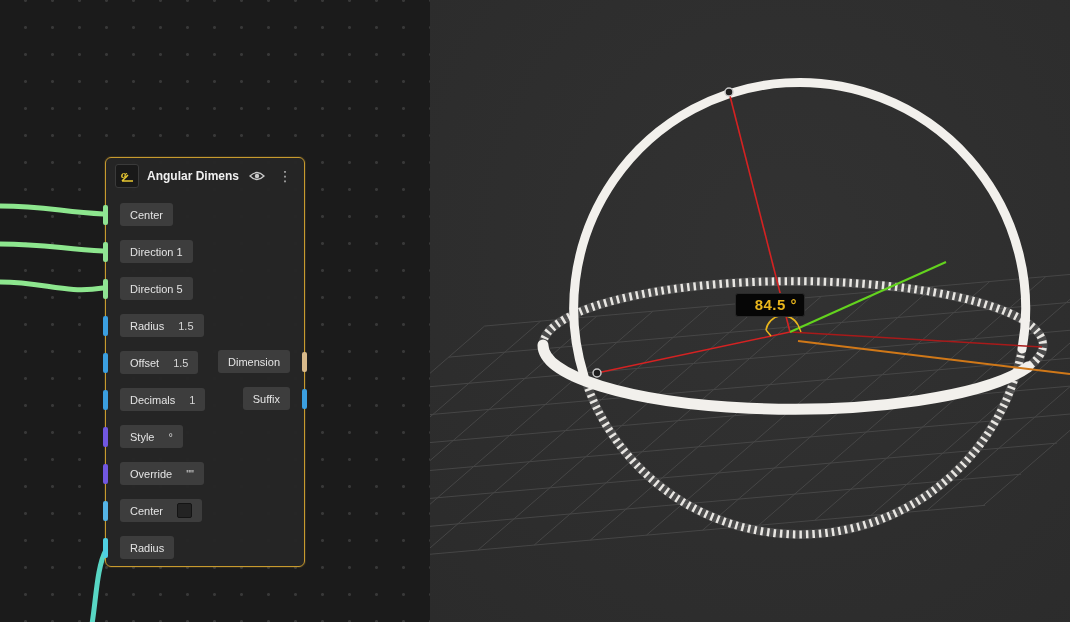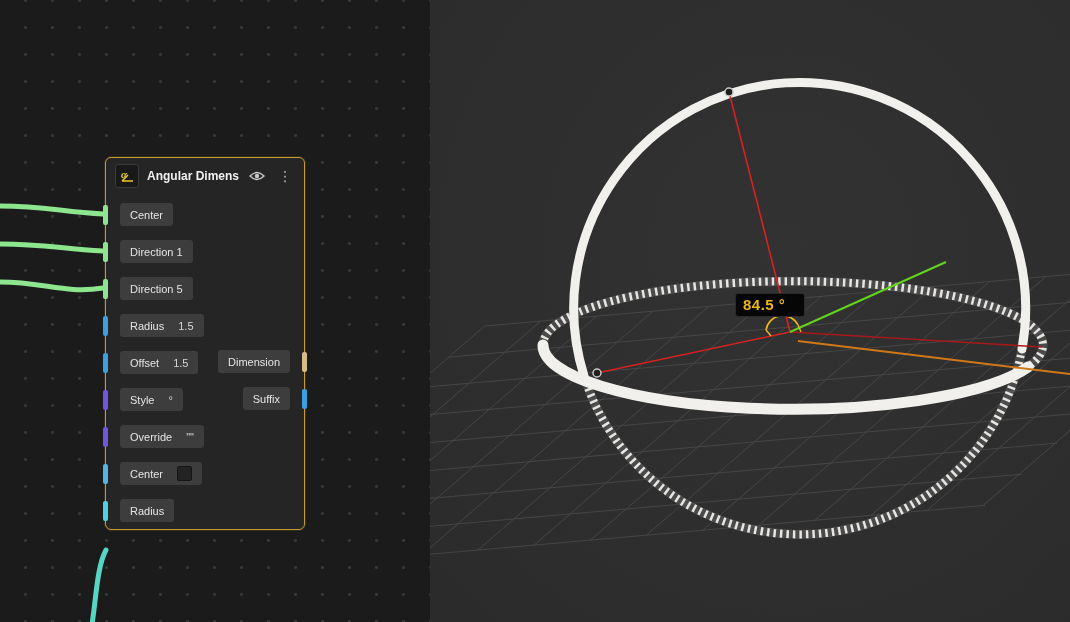--- a/index.html
+++ b/index.html
@@ -45,21 +45,21 @@
   .checkbox{width:13px;height:13px;background:#232323;border:1px solid #141414;border-radius:2px;display:inline-block;}
   .row.out{position:absolute;right:0;padding:0 14px 0 0;justify-content:flex-start;height:23px;}
   .row.out .port{left:auto;right:-3px;margin-top:-10px;}
   
   #viewport{
     position:absolute;left:430px;top:0;width:640px;height:622px;
     background:radial-gradient(ellipse at 55% 40%, #323232 0%, #2b2b2b 100%);
   }
   #vp-svg{position:absolute;left:0;top:0;}
   #angle-label{
-    position:absolute;left:305px;top:293px;min-width:54px;text-align:left;
+    position:absolute;left:305px;top:293px;min-width:54px;text-align:right;
     background:#060606;border:1px solid #2a2a2a;border-radius:3px;
     color:#e9b61c;font-size:15px;font-weight:bold;padding:2px 7px 3px 7px;
     letter-spacing:.5px;
   }
 </style>
 </head>
 <body>
 
 <div id="editor">
 
@@ -114,20 +114,27 @@
         <span class="chip">
           <span>Radius</span>
           <span class="val">1.5</span>
         </span>
       </div>
       <div class="row">
         <span class="port" style="background: rgb(59, 159, 224);"></span>
         <span class="chip">
           <span>Offset</span>
           <span class="val">1.5</span>
+        </span>
+      </div>
+      <div class="row">
+        <span class="port" style="background: rgb(59, 159, 224);"></span>
+        <span class="chip">
+          <span>Decimals</span>
+          <span class="val">1</span>
         </span>
       </div>
       <div class="row">
         <span class="port" style="background: rgb(113, 87, 224);"></span>
         <span class="chip">
           <span>Style</span>
           <span class="val">°</span>
         </span>
       </div>
       <div class="row">

